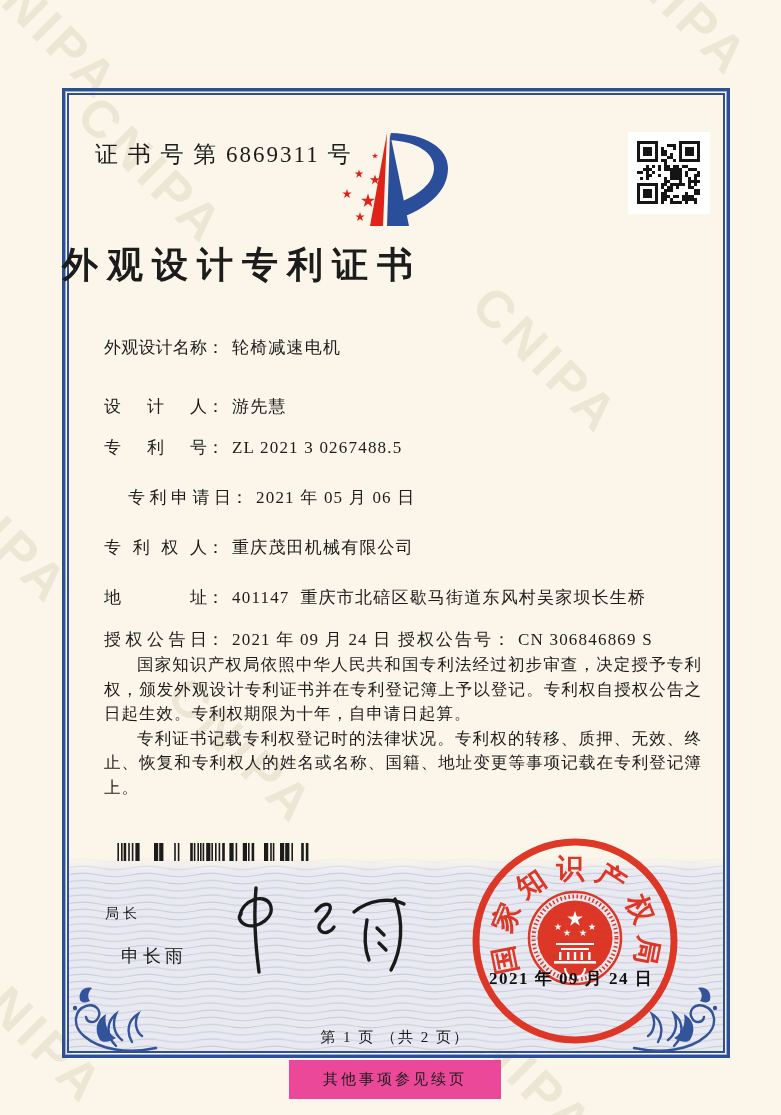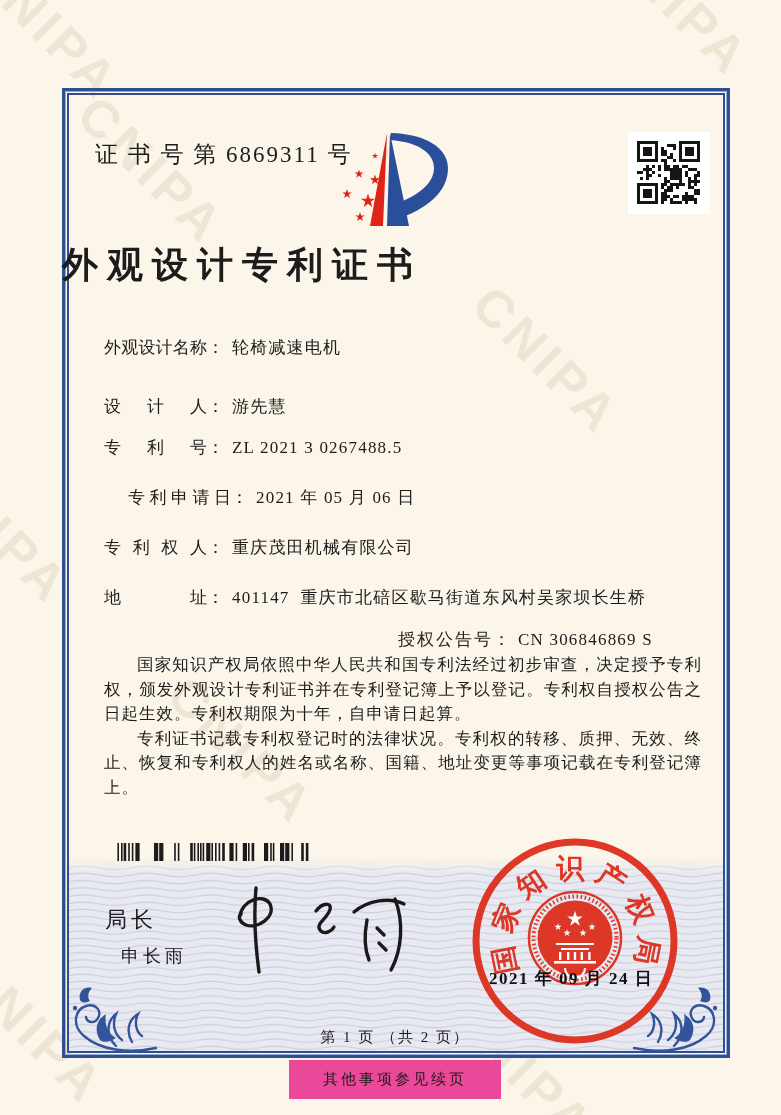--- a/index.html
+++ b/index.html
@@ -16,21 +16,21 @@
   .title{left:62px;top:241px;width:666px;text-align:left;font-size:36px;font-weight:bold;letter-spacing:9px;}
   .frow{left:104px;font-size:17px;white-space:nowrap;}
   .flabel{display:inline-block;width:103px;text-align:justify;text-align-last:justify;letter-spacing:0;}
   .fval{margin-left:8px;letter-spacing:1.2px;white-space:pre-wrap;}
   .paras{left:104px;top:653px;width:598px;font-size:16.5px;line-height:24.6px;letter-spacing:1px;text-align:justify;}
   .paras p{margin:0;text-indent:2em;}
   .waves{position:absolute;left:67px;top:857px;width:656px;height:196px;z-index:1;}
   .wavefade{position:absolute;left:67px;top:857px;width:656px;height:16px;z-index:1;
             background:linear-gradient(#fcf6ea,rgba(252,246,234,0));}
   .barcode{left:104px;top:843px;width:209px;height:18px;z-index:3;}
-  .signtitle{left:105px;top:905px;font-size:22px;letter-spacing:4px;z-index:3;}
+  .signtitle{left:105px;top:905px;font-size:14px;letter-spacing:4px;z-index:3;}
   .signname{left:121px;top:944px;font-size:18px;letter-spacing:4px;z-index:3;}
   .signature{left:228px;top:880px;z-index:4;}
   .seal{left:468px;top:834px;z-index:5;}
   .sealdate{left:489px;top:967px;font-size:17px;font-weight:bold;letter-spacing:1.5px;z-index:6;color:#111;}
   .pagenum{left:62px;top:1028px;width:666px;text-align:center;font-size:15px;letter-spacing:2px;z-index:3;}
   .contnote{left:62px;top:1060px;width:666px;text-align:center;z-index:3;}
   .contnote span{display:inline-block;background:#ec4899;padding:10px 34px;font-size:15px;letter-spacing:3px;}
   .qrpatch{left:628px;top:132px;width:82px;height:82px;background:#ffffff;z-index:3;}
   .qrpatch svg{position:absolute;left:9px;top:9px;}
   .logo{left:330px;top:126px;z-index:3;}
@@ -261,20 +261,23 @@
   <div class="abs frow" style="top:486px;margin-left:24px;">
     <span class="flabel">专利申请日</span><span>：</span><span class="fval">2021 年 05 月 06 日</span>
   </div>
   <div class="abs frow" style="top:536px;">
     <span class="flabel">专利权人</span><span>：</span><span class="fval">重庆茂田机械有限公司</span>
   </div>
   <div class="abs frow" style="top:586px;">
     <span class="flabel">地址</span><span>：</span><span class="fval">401147  重庆市北碚区歇马街道东风村吴家坝长生桥</span>
   </div>
 
+  <div class="abs frow" style="top:628px;">
+    <span class="flabel">授权公告日</span><span>：</span><span class="fval">2021 年 09 月 24 日</span>
+  </div>
   <div class="abs frow" style="left:398px;top:628px;">
     <span style="letter-spacing:2px;">授权公告号</span><span>：</span><span class="fval">CN 306846869 S</span>
   </div>
 
   <div class="abs paras">
     <p>国家知识产权局依照中华人民共和国专利法经过初步审查，决定授予专利权，颁发外观设计专利证书并在专利登记簿上予以登记。专利权自授权公告之日起生效。专利权期限为十年，自申请日起算。</p>
     <p>专利证书记载专利权登记时的法律状况。专利权的转移、质押、无效、终止、恢复和专利权人的姓名或名称、国籍、地址变更等事项记载在专利登记簿上。</p>
   </div>
 
   <svg class="abs barcode" id="bc-svg" viewBox="0 0 209 18" preserveAspectRatio="none" fill="#1b1b1b">

